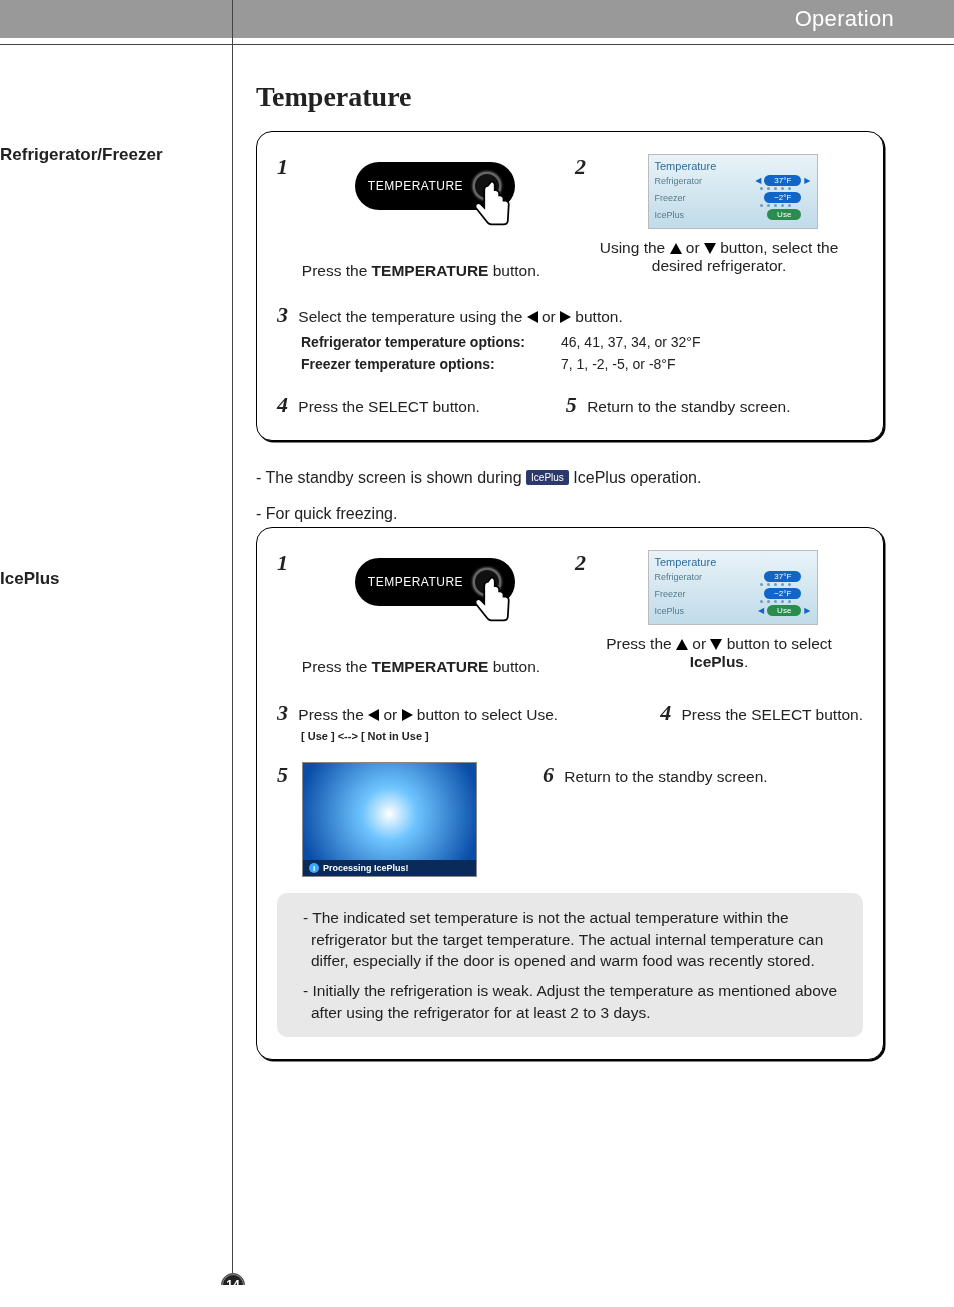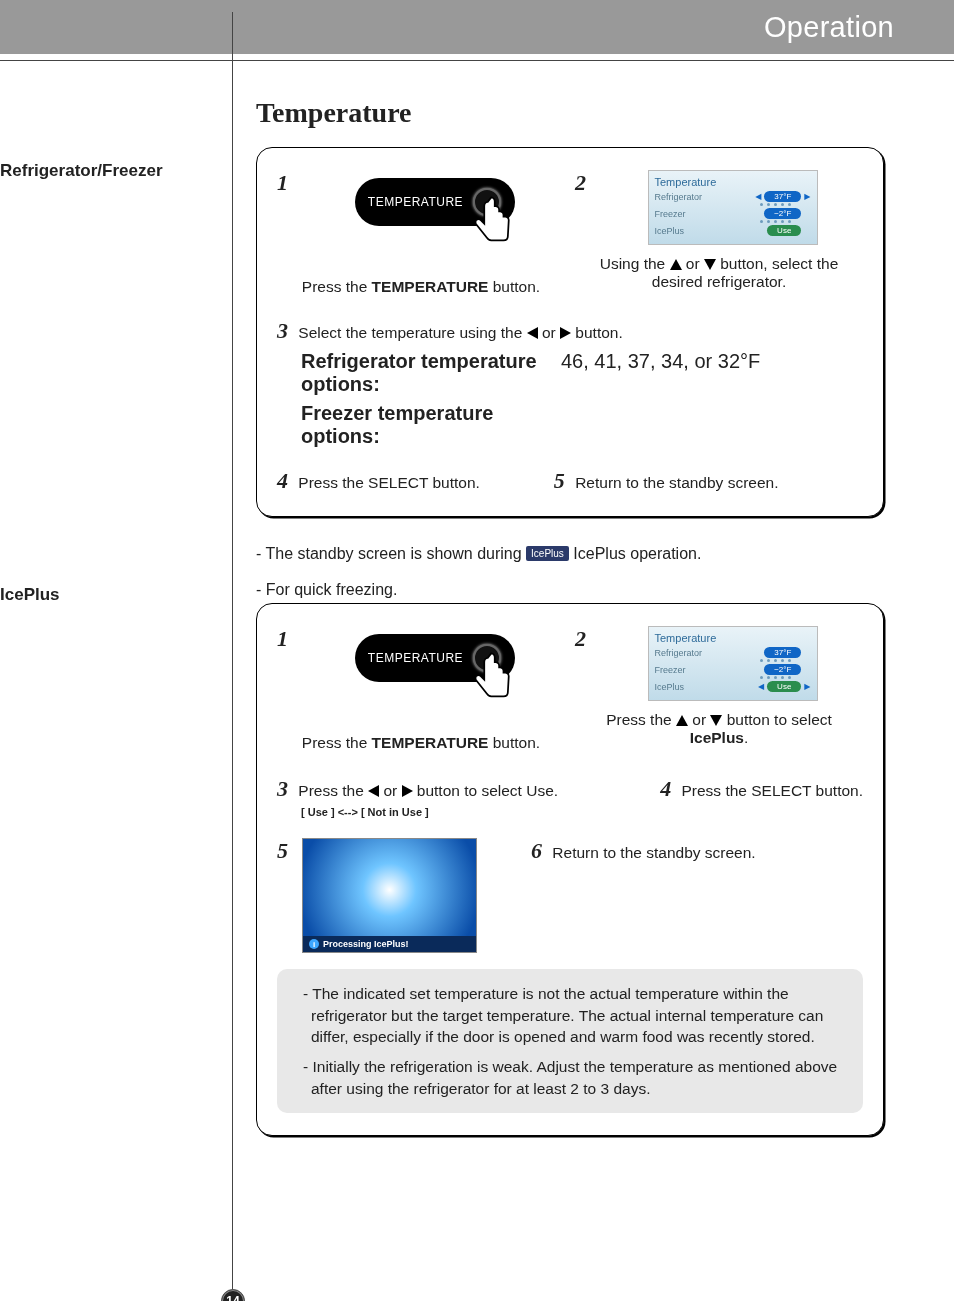--- a/index.html
+++ b/index.html
@@ -1,17 +1,17 @@
 <!DOCTYPE html>
 <html><head>
 <meta charset="utf-8">
 <style>
   * { box-sizing: border-box; margin: 0; padding: 0; }
   body { font-family: Arial, Helvetica, sans-serif; color: #222; background: #fff; width: 954px; }
-  .header-bar { width: 100%; height: 54px; background: #999; color: #fff; font-size: 29px; display: flex; align-items: center; justify-content: flex-end; padding-right: 60px; font-weight: 300; letter-spacing: 0.3px; }
+  .header-bar { width: 100%; height: 38px; background: #999; color: #fff; font-size: 22px; display: flex; align-items: center; justify-content: flex-end; padding-right: 60px; font-weight: 300; letter-spacing: 0.3px; }
   .rule { width: 100%; height: 1px; background: #444; margin-top: 6px; }
   .page-body { position: relative; display: flex; min-height: 1240px; }
   .vline { position: absolute; width: 1px; background: #444; top: -49px; bottom: 0; left: 232px; }
   .left-col { width: 232px; padding-right: 20px; }
   .right-col { flex: 1; padding-left: 24px; padding-top: 36px; padding-right: 70px; }
   .side-label { font-weight: bold; font-size: 17px; }
   .main-title { font-family: Georgia, 'Times New Roman', serif; font-weight: bold; font-size: 28px; margin-bottom: 18px; }
   .intro { font-size: 16px; margin-bottom: 18px; }
   .panel { border: 1.5px solid #000; border-radius: 16px; padding: 22px 20px; margin-bottom: 28px; box-shadow: 1.5px 1.5px 0 #000; background: #fff; }
   .row2 { display: flex; gap: 10px; }
@@ -34,23 +34,23 @@
   .lcd-title { color: #2e6b9a; font-size: 11px; margin-bottom: 3px; }
   .lcd-row { display: flex; align-items: center; justify-content: space-between; margin-bottom: 2px; }
   .lcd-row .lab { color: #567a8e; font-size: 9px; width: 52px; }
   .pill { background: #1066c6; color: #fff; border-radius: 7px; font-size: 8px; padding: 1px 10px; min-width: 34px; text-align: center; }
   .pill.green { background: #2a8d4e; }
   .pill-wrap { display: flex; align-items: center; gap: 3px; }
   .pill-wrap .ar { color: #1066c6; font-size: 8px; }
   .dots { display: flex; gap: 4px; justify-content: flex-end; margin-top: -1px; margin-bottom: 2px; padding-right: 20px; }
   .dots span { width: 3px; height: 3px; border-radius: 50%; background: #6d9bbc; }
   .tline { font-size: 15.5px; margin-top: 8px; }
-  .opts-grid { display: grid; grid-template-columns: 260px auto; row-gap: 6px; margin-top: 6px; padding-left: 24px; font-size: 20px; }
+  .opts-grid { display: grid; grid-template-columns: 260px auto; row-gap: 6px; margin-top: 6px; padding-left: 24px; font-size: 14px; }
   .opts-grid .b { font-weight: bold; }
-  .row-steps { display: flex; gap: 14px; margin-top: 20px; font-size: 15.5px; }
+  .row-steps { display: flex; gap: 26px; margin-top: 20px; font-size: 15.5px; }
   .iceplus-badge { display: inline-block; background: #2b3a6a; color: #fff; font-size: 10px; padding: 2px 5px; border-radius: 2px; vertical-align: 2px; }
   .toggle-line { font-weight: bold; font-size: 11px; margin-top: 4px; padding-left: 24px; }
   .proc-box { width: 175px; background: radial-gradient(circle at 50% 45%, #fff 0%, #6fc5ff 25%, #0a4da8 85%); border: 1px solid #888; height: 115px; position: relative; margin-left: 8px; }
   .proc-bar { position: absolute; bottom: 0; left: 0; right: 0; background: #0a2a5a; color: #fff; font-size: 9px; padding: 3px 6px; display: flex; align-items: center; gap: 4px; font-weight: bold; }
   .proc-bar .ic { width: 10px; height: 10px; border-radius: 50%; background: #3da6ff; display: flex; align-items: center; justify-content: center; font-size: 8px; }
   .note-box { background: #e8e8e8; border-radius: 10px; padding: 14px 18px; font-size: 15.5px; line-height: 1.4; margin-top: 16px; }
   .note-box p { margin-bottom: 8px; text-indent: -8px; padding-left: 16px; }
   .page-num { position: absolute; left: 221px; bottom: -12px; width: 24px; height: 24px; border-radius: 50%; background: #222; color: #fff; font-size: 12px; font-weight: bold; display: flex; align-items: center; justify-content: center; border: 1px solid #555; box-shadow: 0 0 0 1px #888 inset; }
 </style>
 </head>
@@ -145,20 +145,21 @@
       </div>
 
       <p class="tline" style="margin-top:22px;">
         <span class="stepnum">3</span>
         <span>Select the temperature using the </span><span class="tri left"></span><span> or </span><span class="tri right"></span><span> button.</span>
       </p>
       <div class="opts-grid">
         <span class="b">Refrigerator temperature options:</span>
           <span>46, 41, 37, 34, or 32°F</span>
         <span class="b">Freezer temperature options:</span>
+          <span>7, 1, -2, -5, or -8°F</span>
       </div>
 
       <div class="row-steps">
         <p>
           <span class="stepnum">4</span>
           <span>Press the </span><span class="b">SELECT</span><span> button.</span>
         </p>
         <p style="margin-left:60px;">
           <span class="stepnum">5</span>
           <span>Return to the standby screen.</span>

